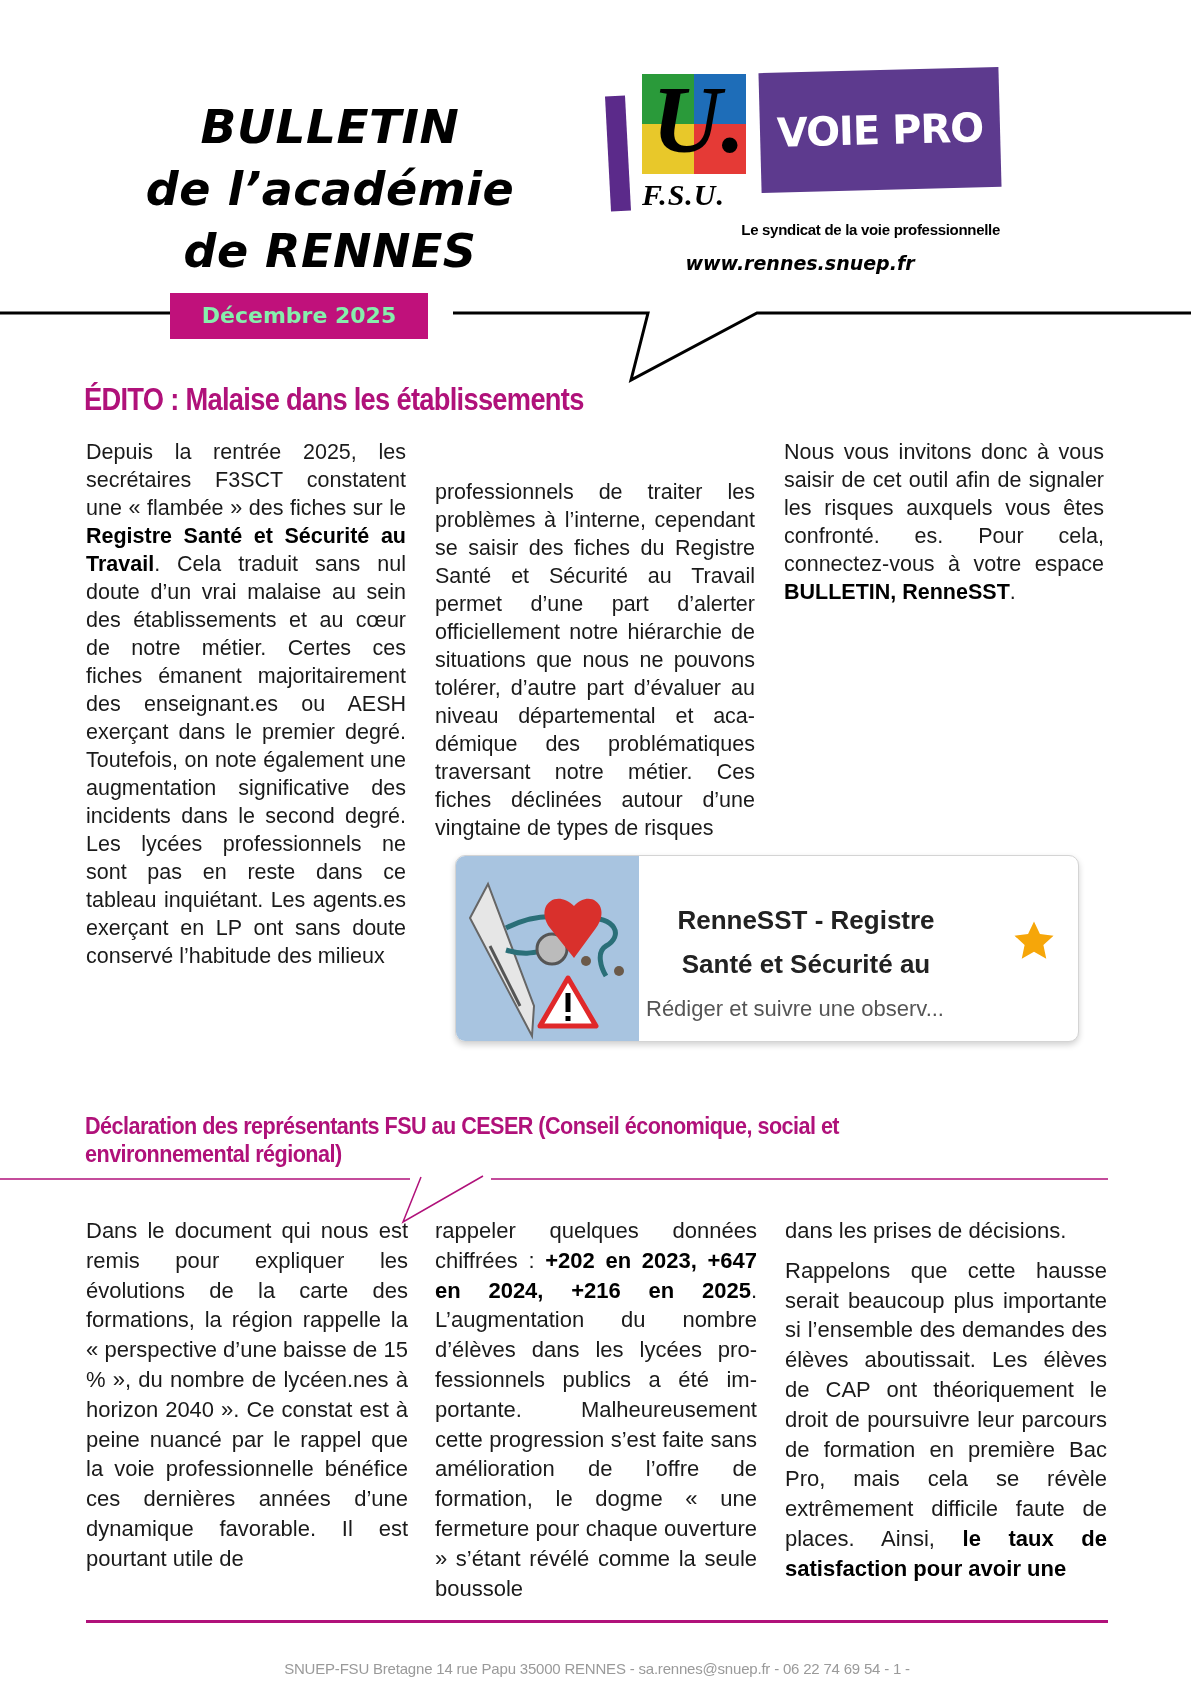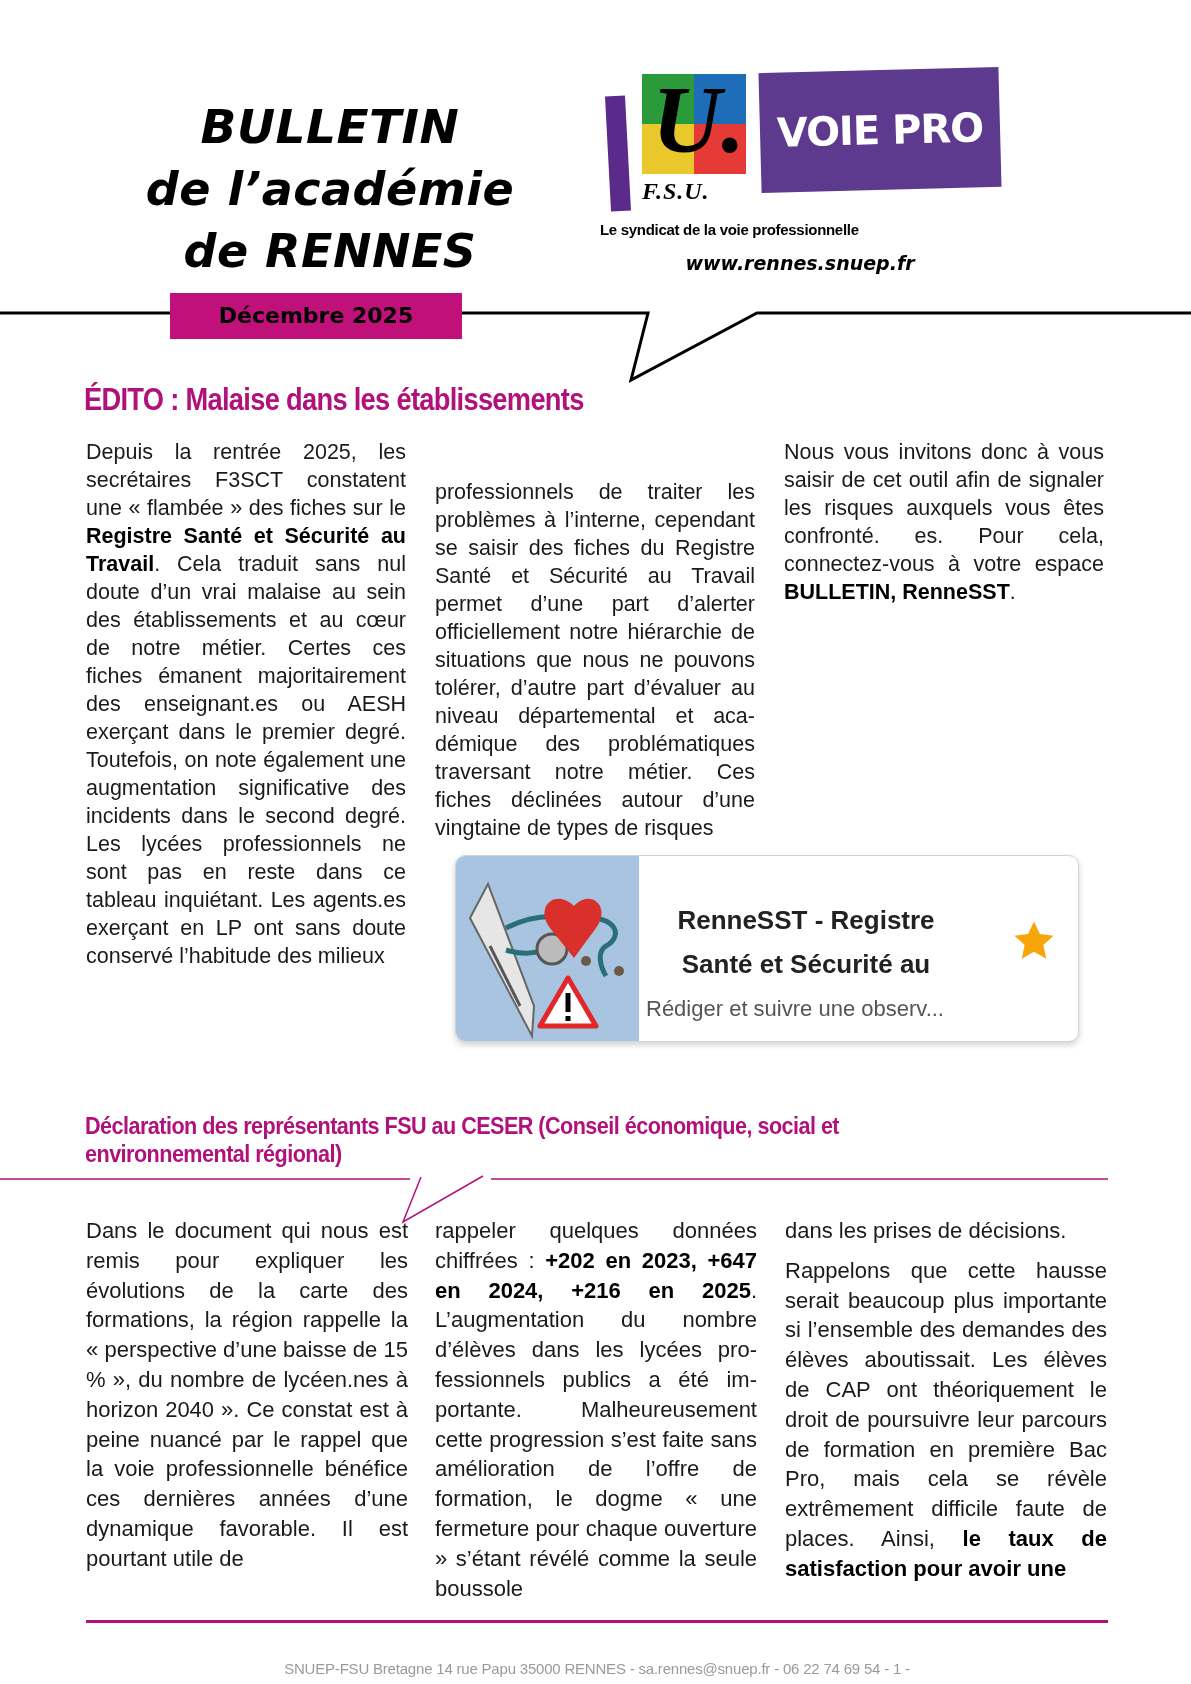--- a/index.html
+++ b/index.html
@@ -5,41 +5,41 @@
   html, body { margin: 0; padding: 0; background: #ffffff; }
   body { width: 1191px; height: 1684px; position: relative; overflow: hidden;
          font-family: "Liberation Sans", sans-serif; color: #111; }
   .abs { position: absolute; }
 
   
   .title-block { left: 130px; top: 96px; width: 400px; text-align: center;
     font-family: "DejaVu Sans", sans-serif; font-weight: bold; color: #000; font-style: italic; }
   .title-line { display: block; font-size: 46px; line-height: 62px; letter-spacing: 0.5px; }
   .title-line.l1 { font-size: 47px; }
-  .date-badge { left: 170px; top: 293px; width: 292px; height: 46px; background: #c0117b;
-    color: #000000; font-family: "DejaVu Sans", sans-serif; font-weight: bold; font-size: 22px;
+  .date-badge { left: 170px; top: 293px; width: 258px; height: 46px; background: #c0117b;
+    color: #86efac; font-family: "DejaVu Sans", sans-serif; font-weight: bold; font-size: 22px;
     text-align: center; line-height: 46px; }
 
   
   .logo-bar { left: 608px; top: 96px; width: 20px; height: 115px; background: #5b2a8a;
     transform: rotate(-3deg); }
   .logo-square { left: 642px; top: 74px; width: 104px; height: 100px; }
   .logo-square .q { position: absolute; width: 52px; height: 50px; }
   .q-green { left: 0; top: 0; background: #2a9a3a; }
   .q-blue { left: 52px; top: 0; background: #1e6db8; }
   .q-yellow { left: 0; top: 50px; background: #e8c82a; }
   .q-red { left: 52px; top: 50px; background: #e53a36; }
   .logo-u { left: 652px; top: 70px; font-family: "Liberation Serif", serif; font-style: italic;
     font-weight: bold; font-size: 96px; line-height: 100px; color: #000; }
   .logo-fsu { left: 642px; top: 178px; font-family: "Liberation Serif", serif; font-style: italic;
-    font-weight: bold; font-size: 24px; color: #000; letter-spacing: 1px; }
+    font-weight: bold; font-size: 30px; color: #000; letter-spacing: 1px; }
   .voie-pro { left: 760px; top: 70px; width: 240px; height: 120px; background: #5d3a8e;
     transform: rotate(-1.5deg); color: #fff; font-family: "DejaVu Sans", sans-serif;
     font-weight: bold; font-size: 40px; line-height: 120px; text-align: center; letter-spacing: -1px; }
-  .tagline { left: 600px; top: 221px; width: 400px; text-align: left; font-size: 15px;
+  .tagline { left: 600px; top: 221px; width: 400px; text-align: right; font-size: 15px;
     font-weight: bold; color: #000; letter-spacing: -0.3px; }
   .website { left: 600px; top: 252px; width: 400px; text-align: center;
     font-family: "DejaVu Sans", sans-serif; font-style: italic; font-weight: bold; font-size: 19px; color: #000; }
 
   
   .edito-title { left: 84px; top: 382px; font-family: "Liberation Sans", sans-serif;
     font-weight: bold; font-size: 31px; color: #b0117a; letter-spacing: -0.8px;
     transform: scaleX(0.88); transform-origin: left; white-space: nowrap; }
   .col { position: absolute; font-size: 21.5px; line-height: 28px; color: #1a1a1a;
     text-align: justify; hyphens: manual; }

